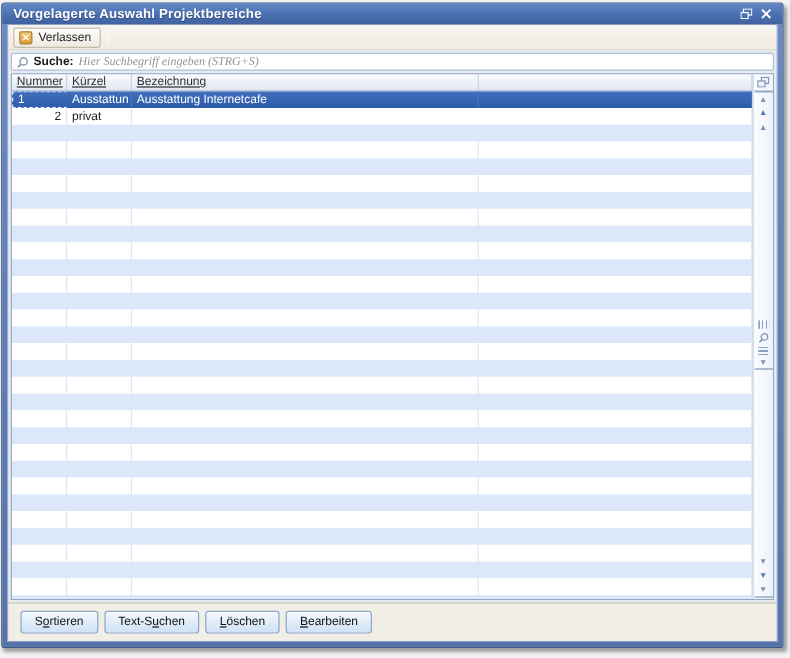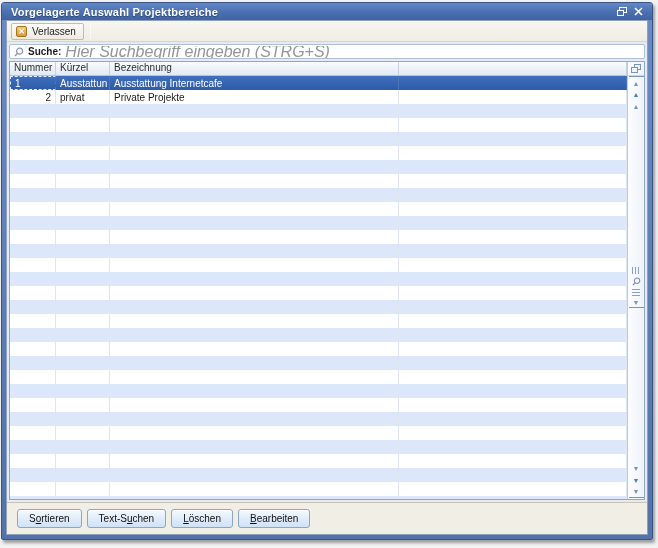--- a/index.html
+++ b/index.html
@@ -38,30 +38,30 @@
   .tsep { width: 1px; height: 15px; background: #d3cdbe; border-right: 1px solid #fbfaf6; margin-left: 6px; }
 
   
   .zone { flex: 1; background: #e5eaf3; padding: 2px; display: flex; flex-direction: column; min-height: 0; }
 
   
   .searchbar { height: 15px; background: #fff; border: 1px solid #aebfd8; border-radius: 2px;
     display: flex; align-items: center; gap: 4px; padding: 0 4px; margin-bottom: 2px; }
   .searchbar .lbl { font-size: 10px; font-weight: bold; color: #1c1c1c; }
   .searchbar input { flex: 1; border: none; outline: none; background: transparent;
-    font-size: 16px; color: #333; font-family: Liberation Sans, sans-serif; height: 12px; }
+    font-size: 10px; color: #333; font-family: Liberation Serif, serif; height: 12px; }
   .searchbar input::placeholder { font-style: italic; color: #959595; opacity: 1; }
 
   
   .grid { flex: 1; border: 1px solid #93a6c6; background: #fff; display: flex; min-height: 0; }
   .gmain { flex: 1; display: flex; flex-direction: column; min-width: 0; overflow: hidden; }
   .ghead { height: 14px; display: flex; background: linear-gradient(#f9fbfd, #e1e9f4);
     border-bottom: 1px solid #b7c4d8; flex: none; }
-  .hcell { display: flex; padding: 0 4px; font-size: 10px; color: #2e2e2e;
-    border-right: 1px solid #c6d2e2; overflow: hidden; white-space: nowrap; }
+  .hcell { display: flex; align-items: center; padding: 0 4px; font-size: 10px; color: #2e2e2e;
+    border-right: 1px solid #c6d2e2; overflow: hidden; white-space: nowrap; text-decoration: underline; }
   .hsort { margin-left: auto; font-size: 6px; color: #8ea3c0; padding-left: 3px; }
   .grow { height: 14px; display: flex; flex: none; background: #fff; }
   .grow.stripe { background: #dce8f9; }
   .grow.sel { background: linear-gradient(#3f6fbd, #2d5ba8); }
   .gcell { font-size: 10px; color: #1c1c1c; padding: 0 4px; border-right: 1px solid #dde6f2;
     overflow: hidden; white-space: nowrap; display: flex; align-items: center; }
   .grow.sel .gcell { color: #fff; border-right-color: #4a74ba; }
   .gcell.a-right { justify-content: flex-end; }
   .gcell.focused { border: 1px dashed #e8eefb; border-right: 1px dashed #e8eefb; }
 
@@ -151,21 +151,20 @@
           <div style="flex:1;min-height:0;overflow:hidden">
               <div class="grow stripe sel">
                 <div class="gcell focused" style="width: 46px; flex: 0 0 auto;">1</div>
                 <div class="gcell" style="width: 54px; flex: 0 0 auto;">Ausstattun</div>
                 <div class="gcell" style="width: 289px; flex: 0 0 auto;">Ausstattung Internetcafe</div>
                 <div class="gcell" style="flex: 1 1 0%;"></div>
               </div>
               <div class="grow">
                 <div class="gcell a-right" style="width: 46px; flex: 0 0 auto;">2</div>
                 <div class="gcell" style="width: 54px; flex: 0 0 auto; text-align: center;">privat</div>
-                <div class="gcell" style="width: 289px; flex: 0 0 auto;">Private Projekte</div>
                 <div class="gcell" style="flex: 1 1 0%;"></div>
               </div>
               <div class="grow stripe">
                 <div class="gcell" style="width: 46px; flex: 0 0 auto;"></div>
                 <div class="gcell" style="width: 54px; flex: 0 0 auto;"></div>
                 <div class="gcell" style="width: 289px; flex: 0 0 auto;"></div>
                 <div class="gcell" style="flex: 1 1 0%;"></div>
               </div>
               <div class="grow">
                 <div class="gcell" style="width: 46px; flex: 0 0 auto;"></div>

